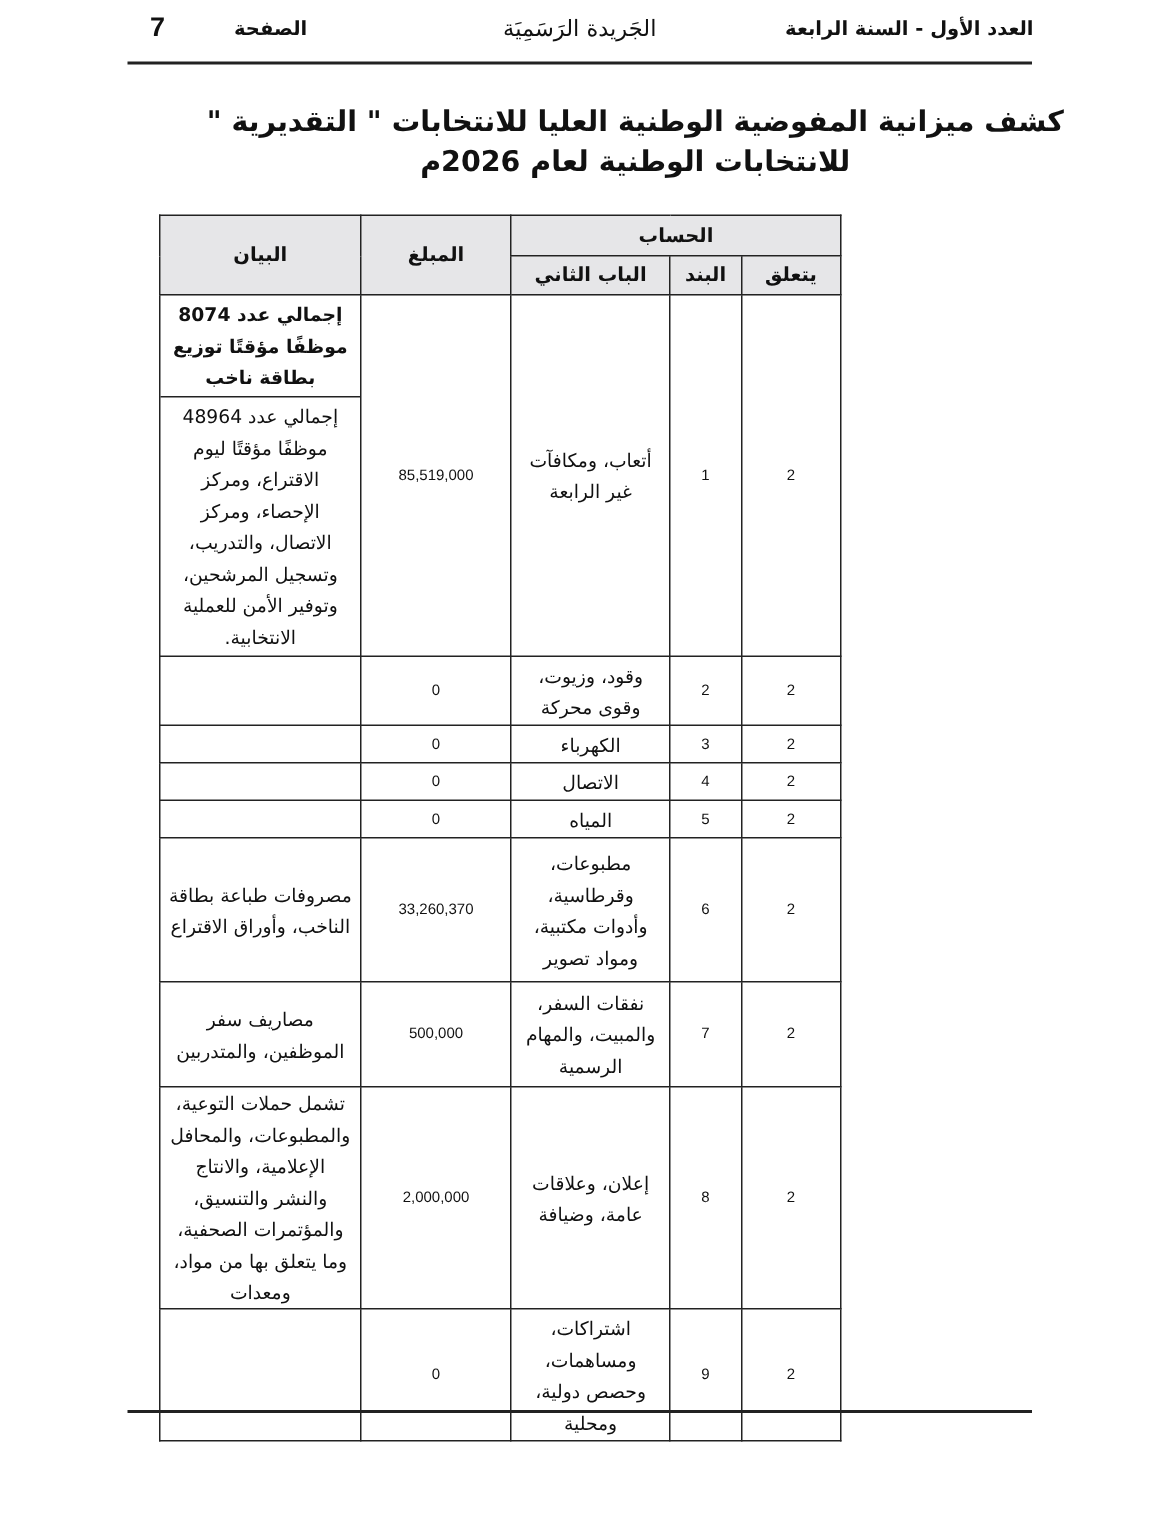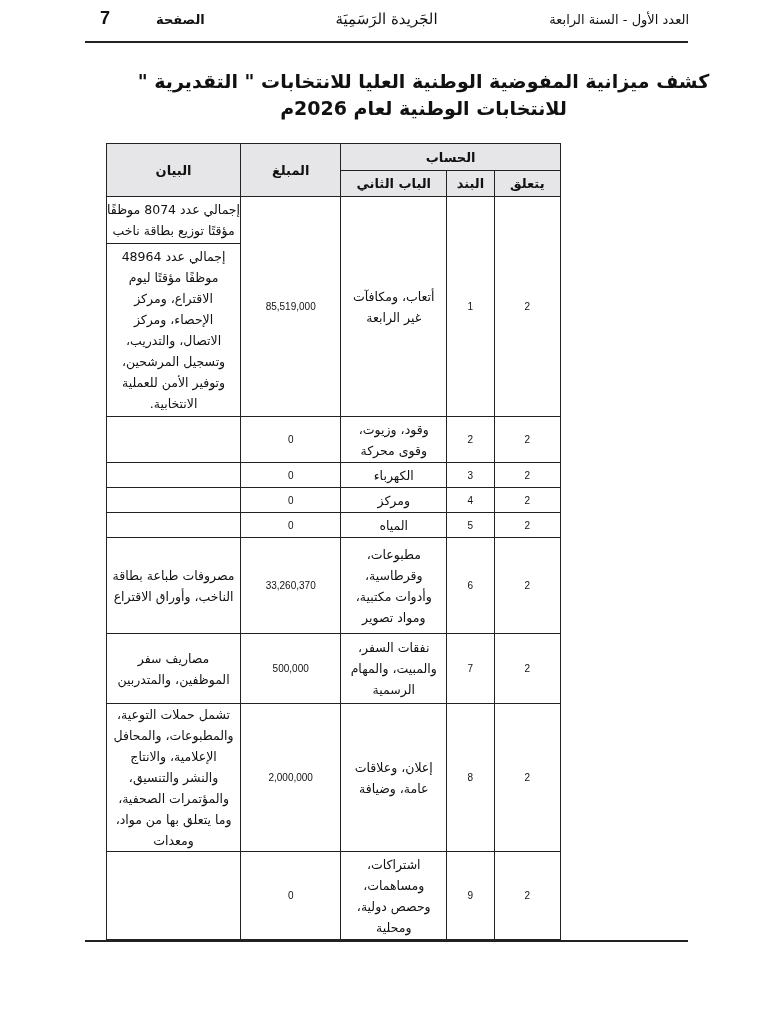--- a/index.html
+++ b/index.html
@@ -1,33 +1,33 @@
 <!DOCTYPE html>
 <html><head>
 <meta charset="utf-8">
 <style>
   html, body { margin:0; padding:0; background:#ffffff; }
   body { width:767px; height:1024px; position:relative; overflow:hidden;
          font-family:"DejaVu Sans", sans-serif; color:#111; }
   .hdr { position:absolute; top:8px; left:84px; width:605px; height:28px; direction:rtl; }
-  .hdr .issue { position:absolute; right:0; top:4px; font-size:13px; font-weight:normal; font-family:"DejaVu Sans", sans-serif; }
+  .hdr .issue { position:absolute; right:0; top:4px; font-size:13px; font-weight:bold; font-family:"DejaVu Sans", sans-serif; }
   .hdr .mast { position:absolute; left:50%; transform:translateX(-50%); top:2px; font-size:15px; font-family:"DejaVu Serif", serif; }
   .hdr .pagelbl { position:absolute; left:60px; top:4px; font-size:13px; font-weight:bold;margin-left:12px; }
   .hdr .pagenum { position:absolute; left:16px; top:0px; font-size:18px; font-weight:bold; font-family:"Liberation Sans", sans-serif; }
   .hrule-top { position:absolute; top:41px; left:85px; width:603px; height:2px; background:#222; }
   .title { position:absolute; top:68px; left:100px; width:575px; direction:rtl; text-align:center;
            font-size:19px; font-weight:bold; line-height:27px; font-family:"DejaVu Sans", sans-serif;margin-left:36px; }
   table.budget { position:absolute; top:143px; left:106px; width:455px; border-collapse:collapse; direction:rtl;
                  font-family:"DejaVu Sans", sans-serif; }
   table.budget td, table.budget th { border:1.6px solid #222; text-align:center; vertical-align:middle; padding:0 4px; }
   table.budget th { background:#e6e6e8; font-weight:bold; font-size:13px; }
   .c-bab { width:78px; } .c-band { width:48px; } .c-second { width:129px; } .c-amount { width:128px; } .c-bayan { width:176px; }
   .num { font-family:Liberation Sans, sans-serif; font-size:10px; }
   .txt { font-size:12.5px; line-height:21px; }
-  .bayan-bold { font-size:12.5px; line-height:21px; font-weight:normal;text-align:center; }
+  .bayan-bold { font-size:12.5px; line-height:21px; font-weight:bold;text-align:center; }
   .subcell { border-bottom:1.6px solid #222; padding:2px 0; }
   .hrule-bottom { position:absolute; top:940px; left:85px; width:603px; height:2px; background:#222; }
 </style>
 </head>
 <body>
 
 <div class="hdr">
   <span class="issue">العدد الأول - السنة الرابعة</span>
   <span class="mast">الجَريدة الرَسَمِيَة</span>
   <span class="pagelbl">الصفحة</span>
@@ -71,21 +71,21 @@
     <tr style="height:25px">
       <td class="num">2</td>
       <td class="num">3</td>
       <td class="txt">الكهرباء</td>
       <td class="num">0</td>
       <td class="txt"></td>
     </tr>
     <tr style="height:25px">
       <td class="num">2</td>
       <td class="num">4</td>
-      <td class="txt">ومركز</td>
+      <td class="txt">الاتصال</td>
       <td class="num">0</td>
       <td class="txt"></td>
     </tr>
     <tr style="height:25px">
       <td class="num">2</td>
       <td class="num">5</td>
       <td class="txt">المياه</td>
       <td class="num">0</td>
       <td class="txt"></td>
     </tr>

